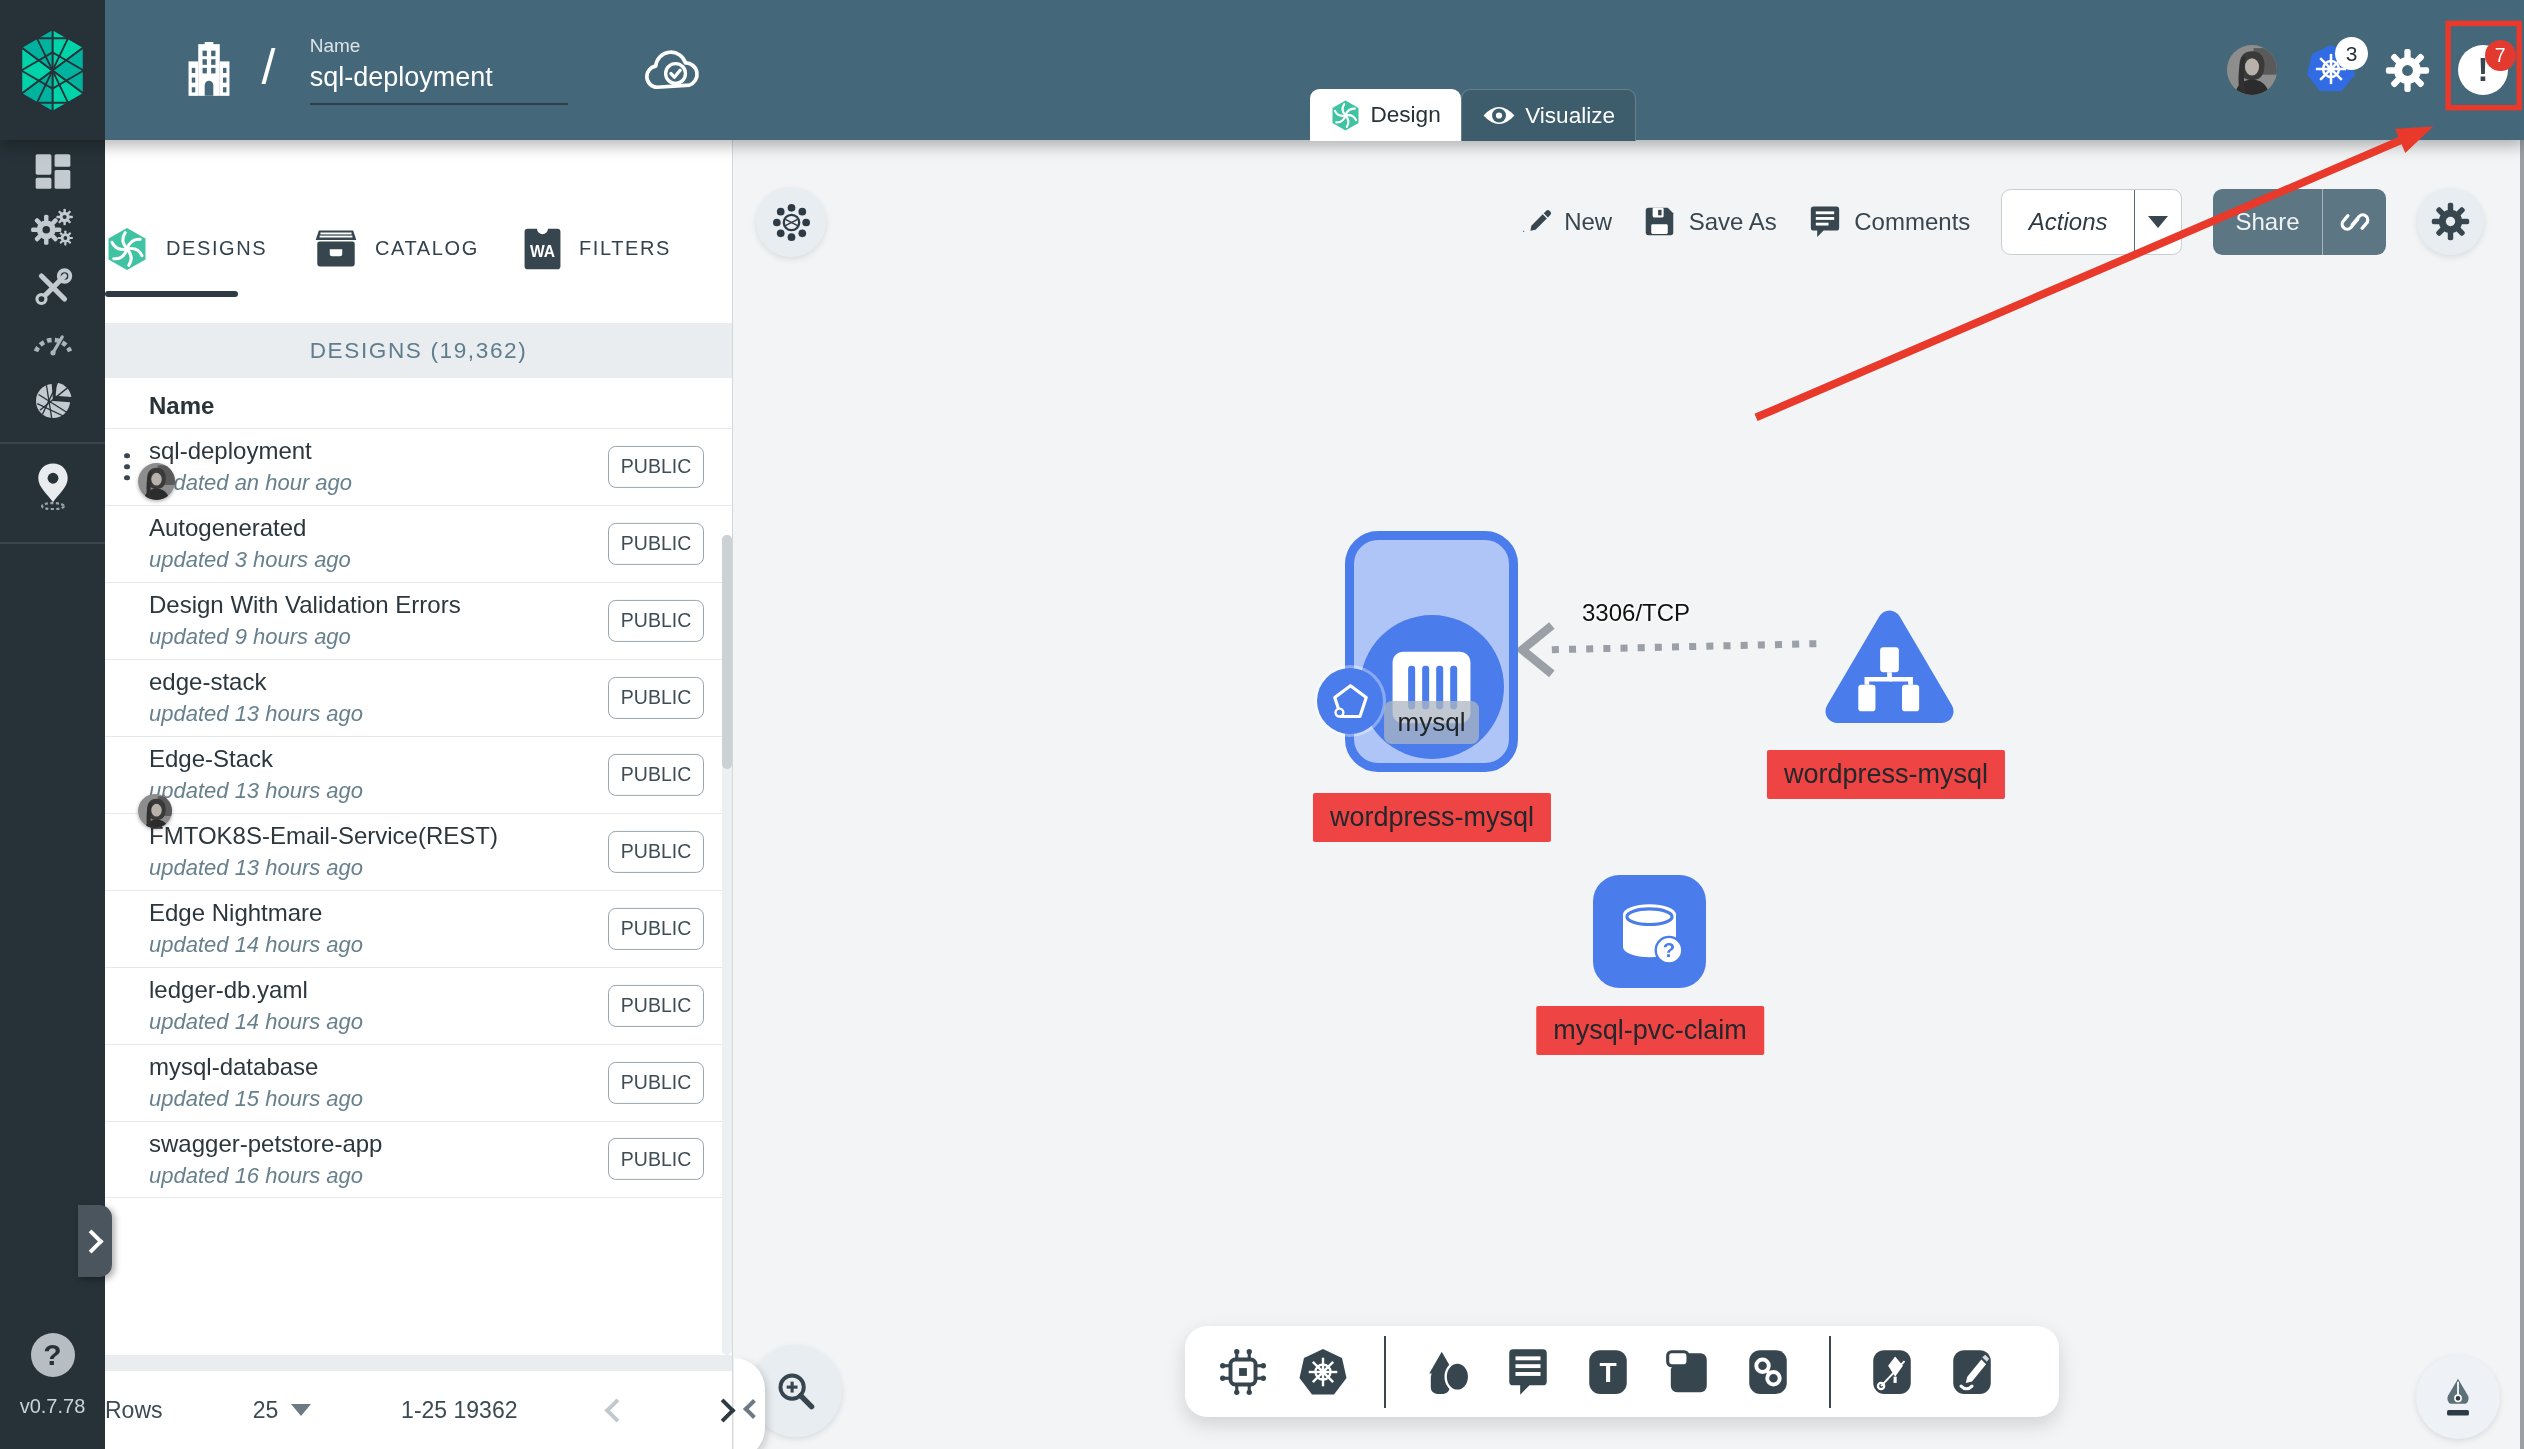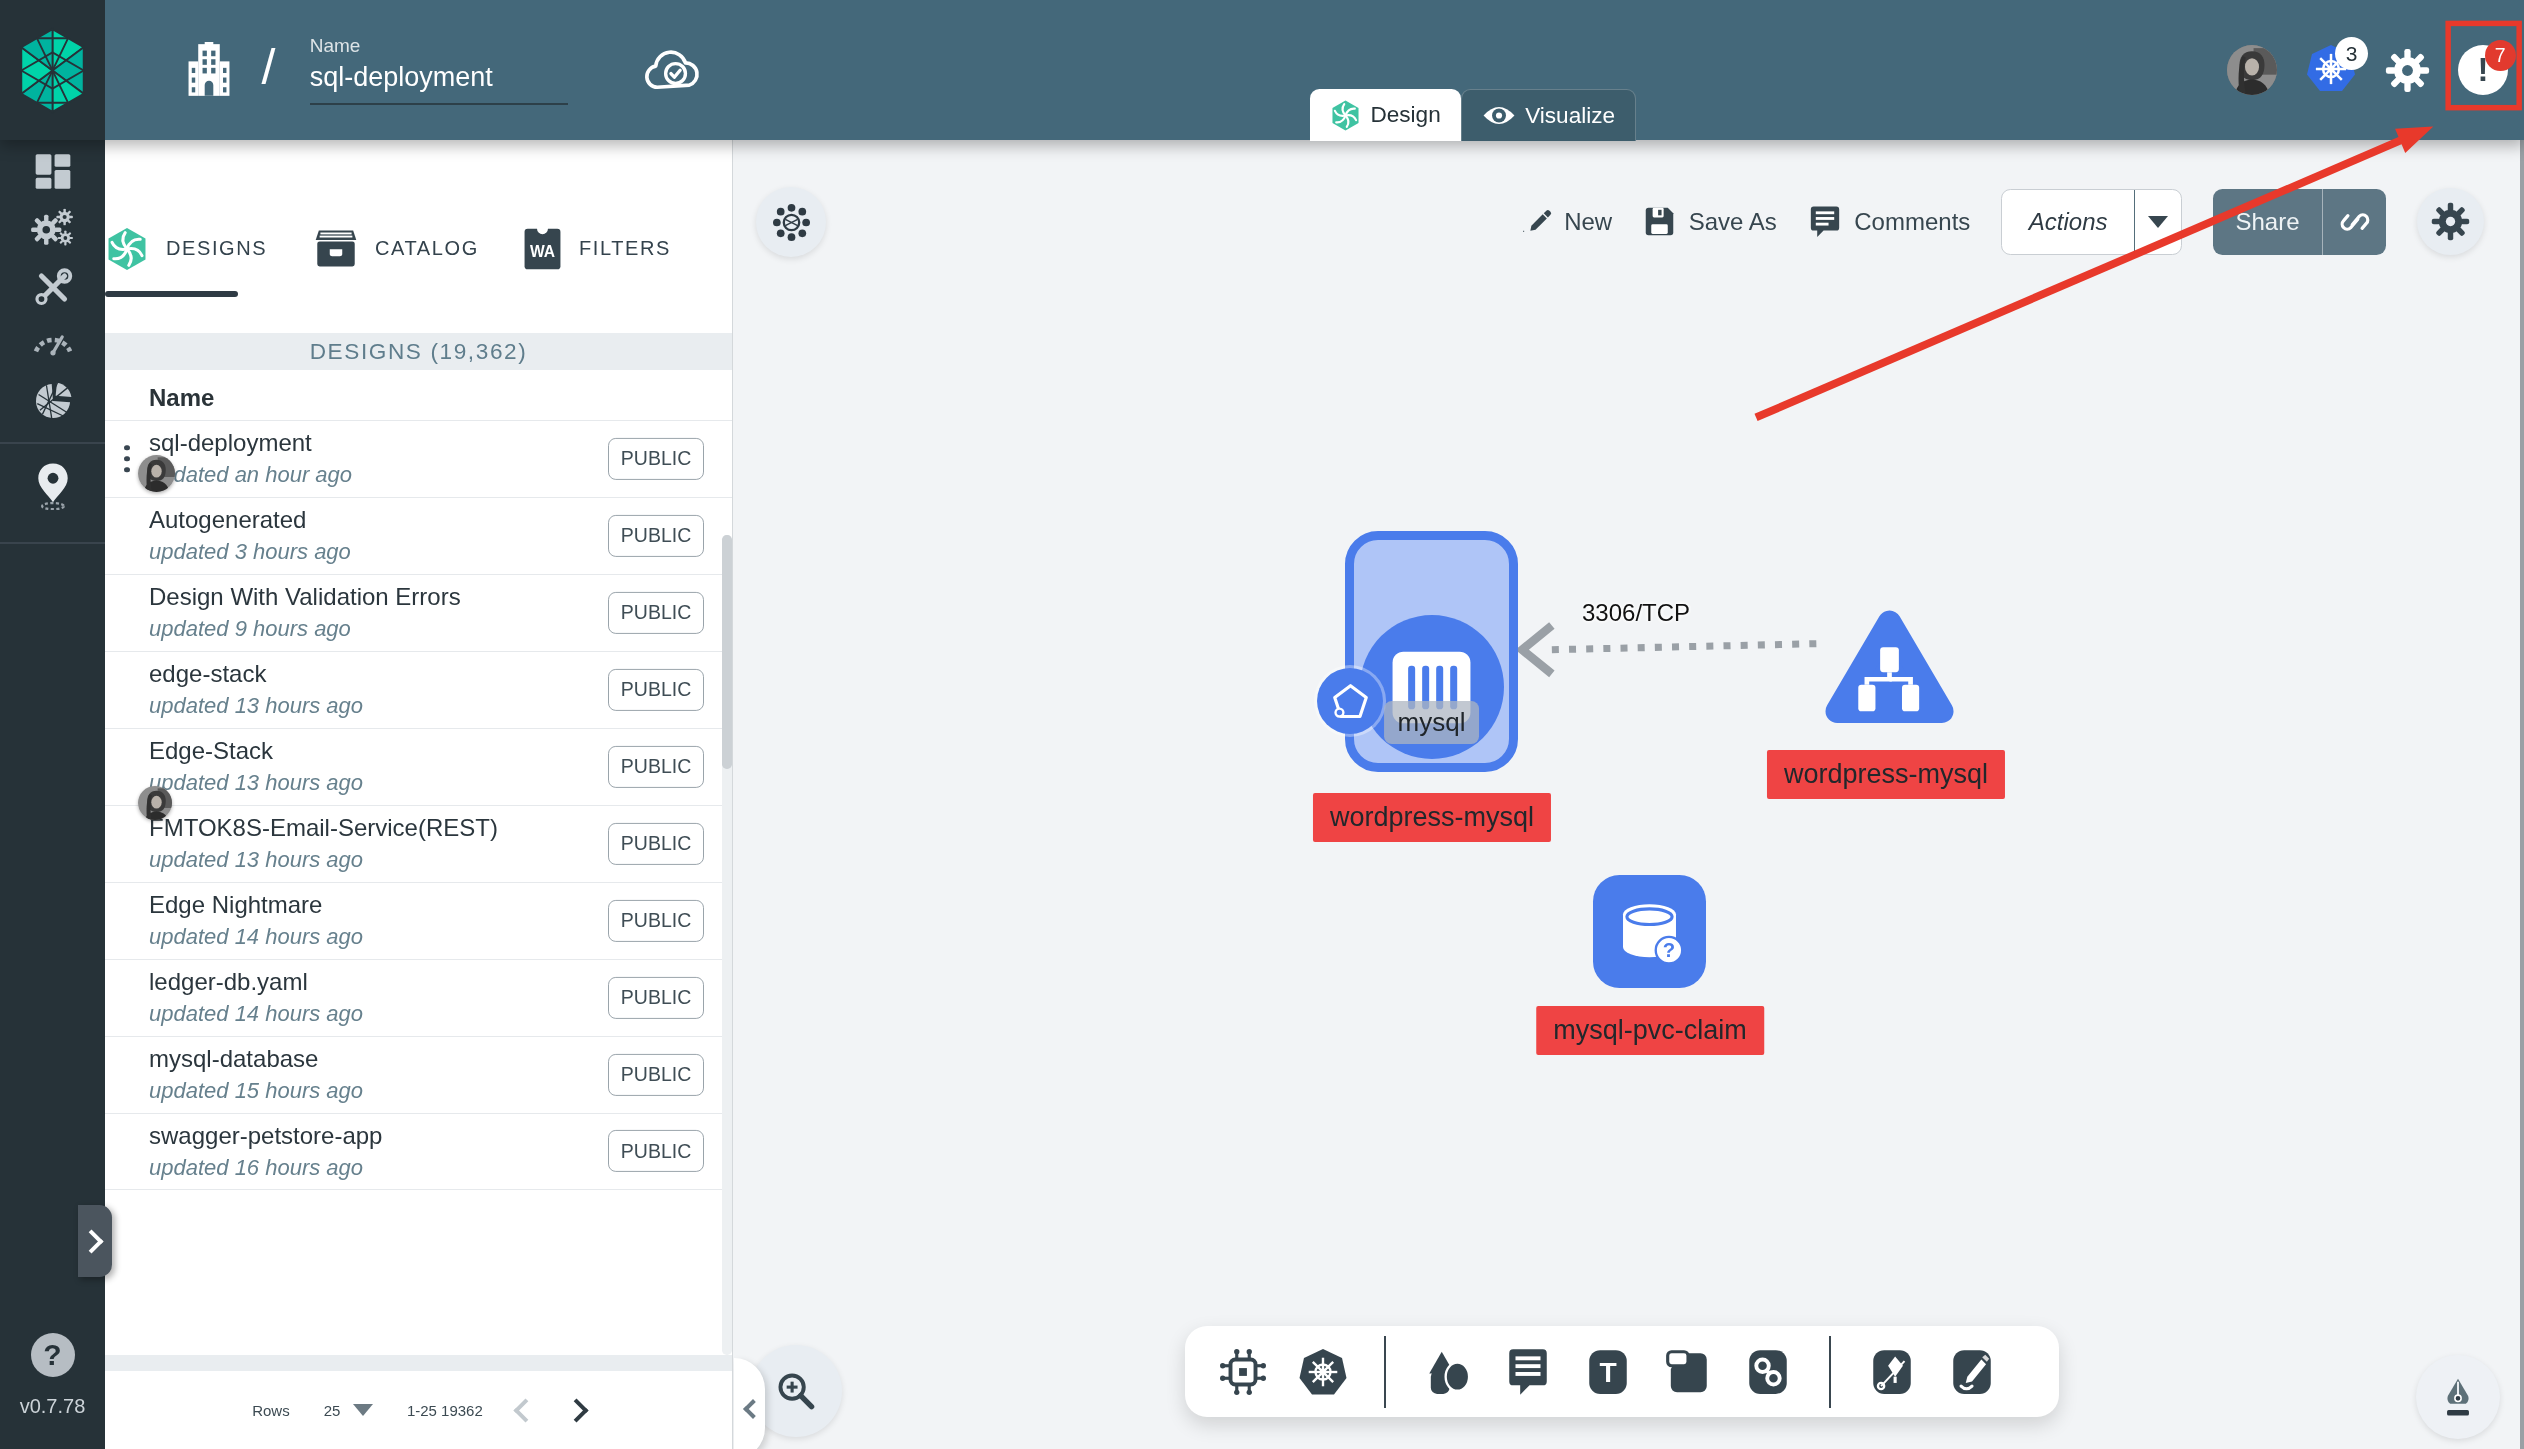--- a/index.html
+++ b/index.html
@@ -36,41 +36,41 @@
   .chev.left{transform:rotate(135deg);margin-right:-6.2px;}
   .help-circle{position:absolute;left:50%;transform:translateX(-50%);top:1193px;width:44px;height:44px;border-radius:50%;background:#b6bdc3;color:#263238;font-size:30px;font-weight:bold;display:flex;align-items:center;justify-content:center;}
   .version{position:absolute;left:0;top:1255px;width:105px;text-align:center;font-size:20px;color:#ccd3d8;}
 
   
   .panel{position:absolute;left:105px;top:140px;width:628px;height:1309px;background:#fff;border-right:0.8px solid #d4d8db;z-index:14;}
   .panel-tabs{display:flex;height:183px;}
   .panel-tab{flex:1;display:flex;align-items:center;justify-content:flex-start;padding-top:34px;gap:17px;color:#37464f;position:relative;}
   .panel-tab .lbl{font-size:20px;letter-spacing:1.6px;color:#33424c;}
   .panel-tab .underline{position:absolute;bottom:26.5px;width:133px;height:5.5px;background:#2f3b44;border-radius:3.1px;}
-  .count-band{height:37px;background:#e9edf0;display:flex;align-items:center;justify-content:center;font-size:22.6px;letter-spacing:1.6px;color:#5f7d8c;margin-top:10px;}
+  .count-band{height:55px;background:#e9edf0;display:flex;align-items:center;justify-content:center;font-size:22.6px;letter-spacing:1.6px;color:#5f7d8c;}
   .search-row{height:94px;display:flex;align-items:center;padding-left:19.5px;gap:22px;}
   .search-box{width:500px;height:64px;border:1.6px solid #d6dadd;border-radius:9.4px;display:flex;align-items:center;padding:0 17px;box-shadow:inset 0 1.6px 3.1px rgba(0,0,0,.04);}
   .search-box input{flex:1;border:none;outline:none;font-size:24px;color:#3c4a52;background:transparent;}
   .search-box input::placeholder{color:#a3adb3;}
   .col-header{padding:14px 0 7.8px 44px;font-size:24px;font-weight:bold;color:#2a3338;}
   .rows{position:relative;}
   .row{position:relative;height:77px;border-top:0.8px solid #e6e9ec;display:flex;align-items:center;}
   .row:last-child{border-bottom:0.8px solid #e6e9ec;}
   .row-main{margin-left:44px;display:flex;flex-direction:column;gap:4.7px;}
   .row-name{font-size:24px;color:#2b363d;}
   .row-updated{font-size:22px;font-style:italic;color:#66808d;}
   .dots{position:absolute;left:19px;top:50%;transform:translateY(-50%);display:none;flex-direction:column;gap:5.5px;}
   .dots i{width:5.5px;height:5.5px;border-radius:50%;background:#394651;}
   .row.has-menu .dots{display:flex;}
   .avatar-mini{position:absolute;left:33px;bottom:4.7px;width:37px;height:37px;border-radius:50%;overflow:hidden;display:none;z-index:3;box-shadow:0 1.6px 3.9px rgba(0,0,0,.3);}
   .row.has-avatar .avatar-mini{display:block;}
   .row.avatar-bottom .avatar-mini{bottom:-15.6px;width:34px;height:34px;}
   .chip{position:absolute;right:28px;top:50%;transform:translateY(-50%);border:1.6px solid #9aa4ab;border-radius:7.8px;color:#3f4d55;font-size:19.5px;padding:8.6px 11.7px;}
   .list-strip{position:absolute;left:0;top:1215px;width:100%;height:15.6px;background:#e9edf0;}
-  .pagination{position:absolute;left:0;top:1231px;width:100%;height:78px;background:#fff;display:flex;align-items:center;justify-content:center;gap:34px;font-size:15px;color:#3c4a52;}
+  .pagination{position:absolute;left:0;top:1231px;width:100%;height:78px;background:#fff;display:flex;align-items:center;justify-content:space-between;gap:34px;font-size:23px;color:#3c4a52;}
   .rows-select{display:flex;align-items:center;gap:12.5px;}
   .tri-down{width:0;height:0;border-left:10px solid transparent;border-right:10px solid transparent;border-top:12.5px solid #6c7a83;}
   .pg-chev{width:17px;height:17px;border-right:4.7px solid #2f3b42;border-bottom:4.7px solid #2f3b42;display:inline-block;}
   .pg-chev.prev{transform:rotate(135deg);border-color:#c2c9ce;}
   .pg-chev.next{transform:rotate(-45deg);}
   .scroll-track{position:absolute;left:617px;top:395px;width:10px;height:820px;background:#edf0f2;border-radius:4.7px;}
   .scroll-thumb{position:absolute;left:0;top:0;width:10px;height:234px;background:#ccd1d5;border-radius:4.7px;}
 
   
   .canvas{position:absolute;left:734px;top:140px;width:1791px;height:1309px;background:var(--canvas,#f2f4f6);}

